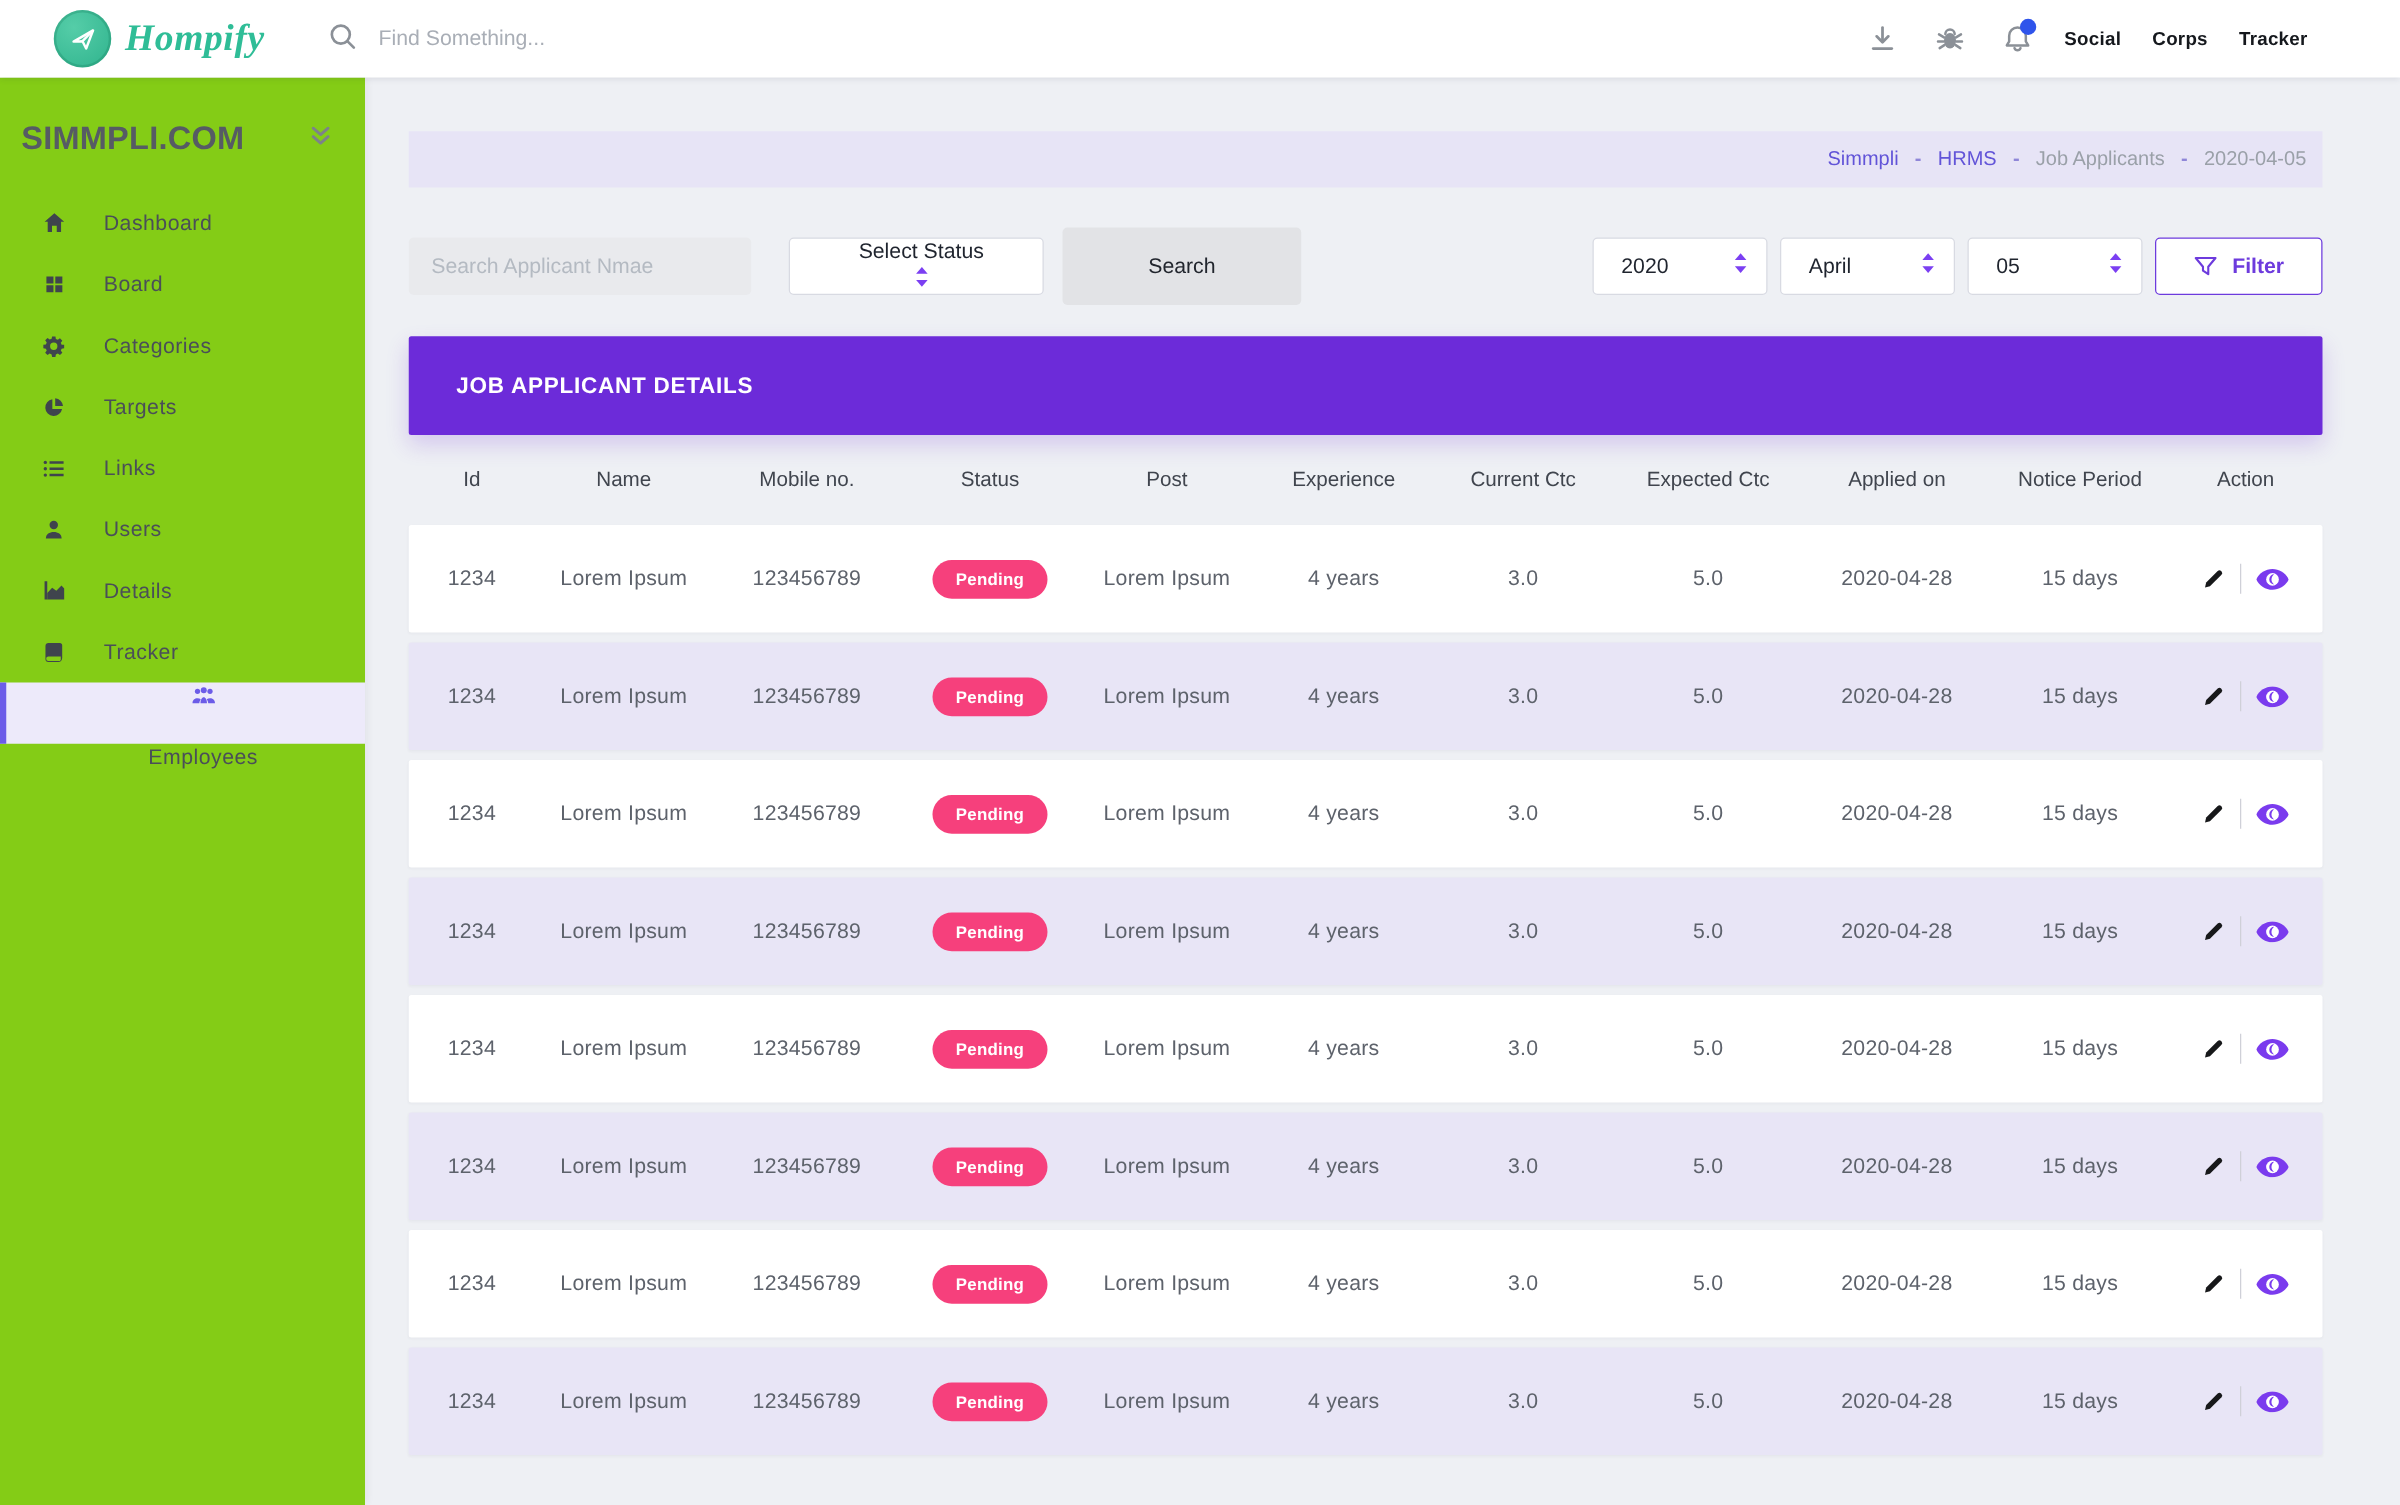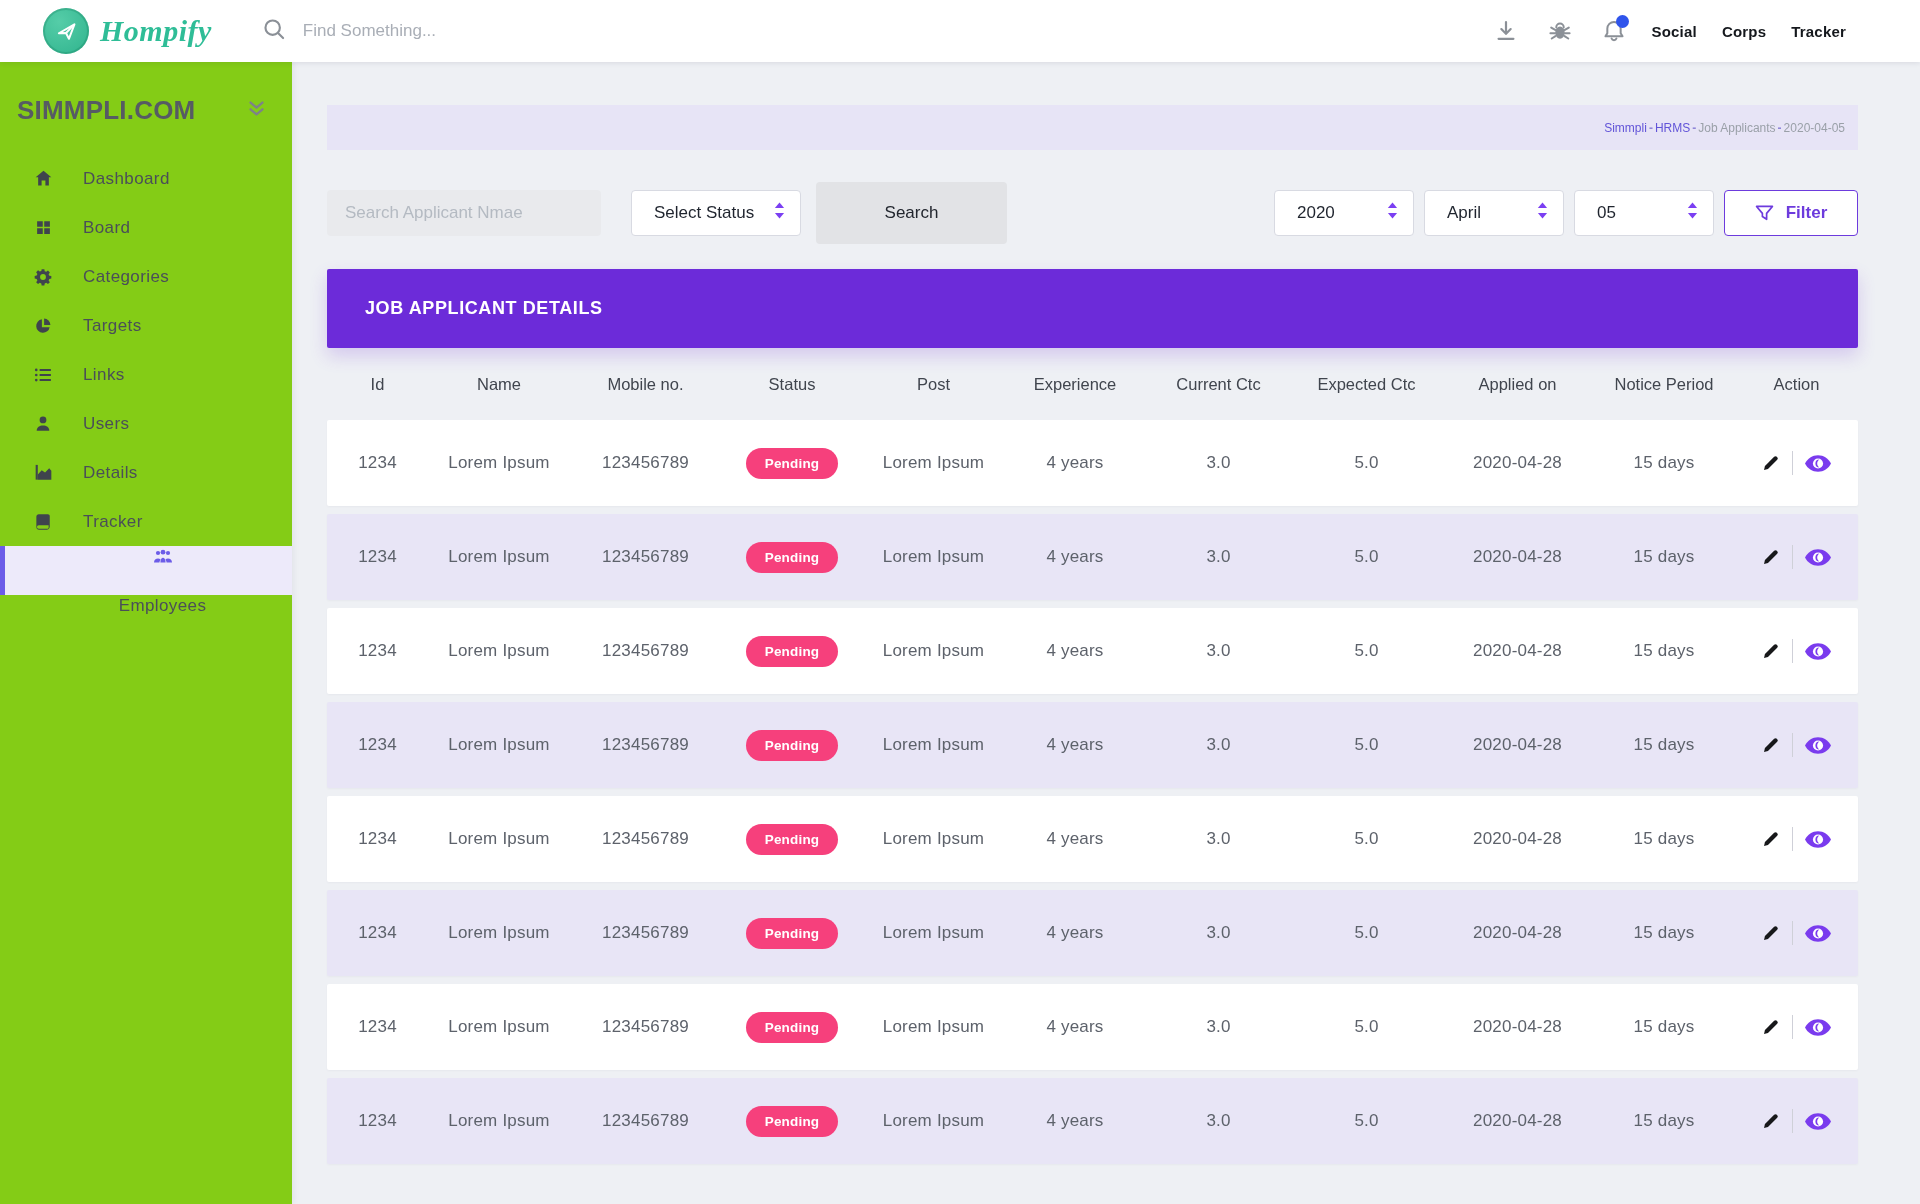--- a/index.html
+++ b/index.html
@@ -53,38 +53,38 @@
   .side-item.active { background:#edeafa;flex-direction:column; }
   .side-item.active::before { content:""; position:absolute; left:0; top:0; bottom:0; width:5px; background:#6c5ce8; }
   .side-item.active svg { fill:#6c5ce8; }
 
   
   .main { position:absolute; left:292px; top:62px; width:1628px; height:1142px; }
   .content { padding:43px 62px 0 35px; }
 
   .breadcrumb-bar {
     height:45px; background:#e7e4f6; display:flex; align-items:center;
-    justify-content:flex-end; padding-right:13px; font-size:12px; gap:2px;
+    justify-content:flex-end; padding-right:13px; font-size:16px; gap:13px;
   }
   .crumb-link { color:#6254d8; cursor:pointer; }
   .crumb-sep { color:#8f86d8; font-weight:700; }
   .crumb-text { color:#9aa0a8; }
 
   .filter-row { margin-top:32px; display:flex; align-items:center; }
   .applicant-input {
     width:274px; height:46px; background:#e9eaed; border:none; outline:none;
     border-radius:4px; padding:0 18px; font-size:17px; color:#333; font-family:inherit;
   }
   .applicant-input::placeholder { color:#b4bac2; }
   .ctl {
     height:46px; background:#fff; border:1px solid #d8dae2; border-radius:4px;
     display:flex; align-items:center; justify-content:space-between;
     padding:0 14px 0 22px; font-size:17px; color:#1f242e; cursor:pointer;
   }
-  .status-select { width:170px; margin-left:30px; }
+  .status-select { width:204px; margin-left:30px;flex-direction:column; }
   .search-btn {
     width:191px; height:62px; margin-left:15px; background:#e2e3e6; border:none;
     border-radius:4px; font-size:17px; color:#22262e; cursor:pointer; font-family:inherit;
   }
   .filter-right { margin-left:auto; display:flex; align-items:center; gap:10px; }
   .date-ctl { width:140px; }
   .filter-btn {
     width:134px; height:46px; margin-left:0; background:#fff;
     border:1.5px solid #6d3bdd; border-radius:4px; color:#6d3bdd;
     font-weight:700; font-size:17px; display:flex; align-items:center;

